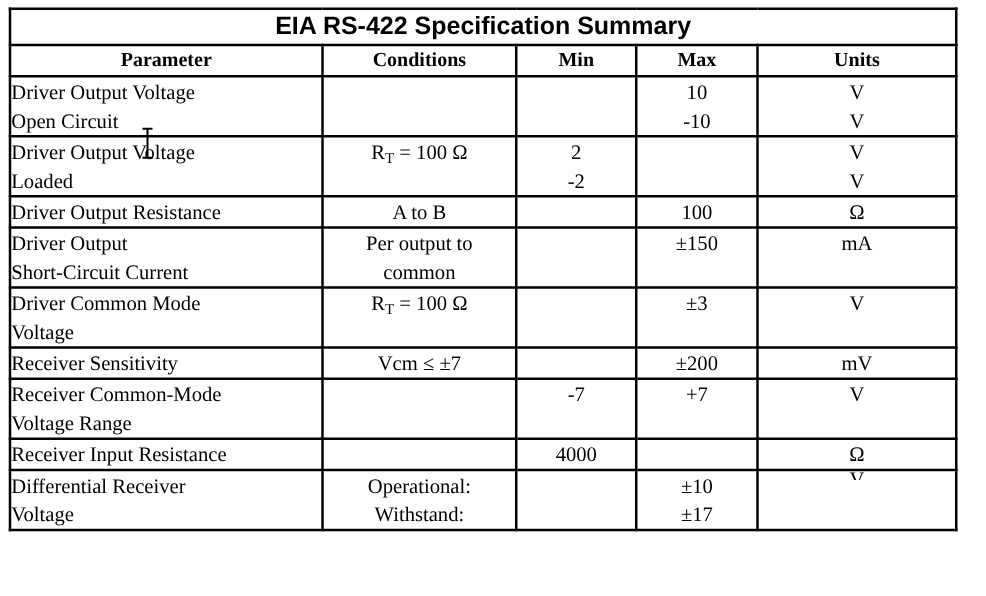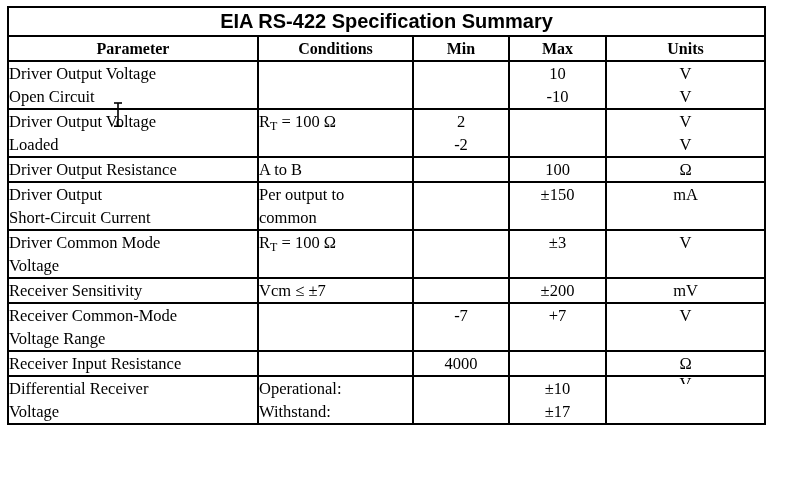--- a/index.html
+++ b/index.html
@@ -42,21 +42,21 @@
     font-size: 16px;
     line-height: 23px;
     text-align: center;
   }
   tbody td {
     font-family: "Liberation Serif", serif;
     font-size: 16.5px;
     line-height: 23px;
   }
   td.col-parameter  { text-align: left;  padding: 1px 4px 0 6px; }
-  td.col-conditions { text-align: left;  padding: 1px 4px 0 5px; }
+  td.col-conditions { text-align: center;  padding: 1px 4px 0 5px; }
   td.col-min, td.col-max, td.col-units { text-align: center; padding-top: 1px; }
   tbody td sub {
     font-size: 12px;
     line-height: 0;
     vertical-align: -3px;
   }
   .clip-top {
     height: 7px;
     line-height: 13px;
     overflow: hidden;

